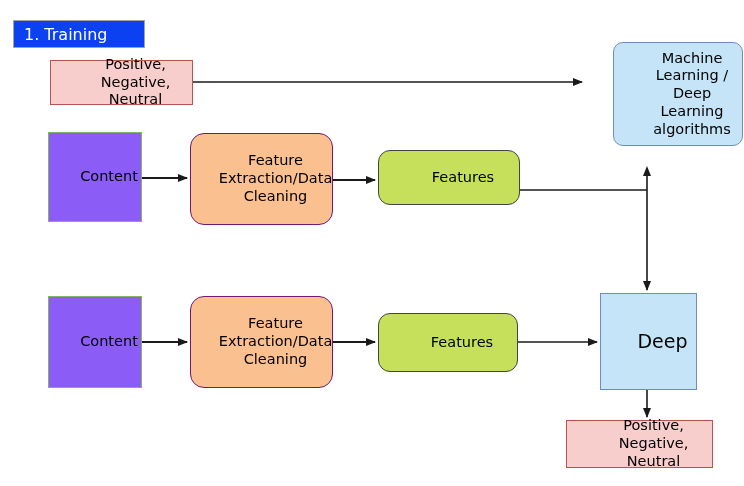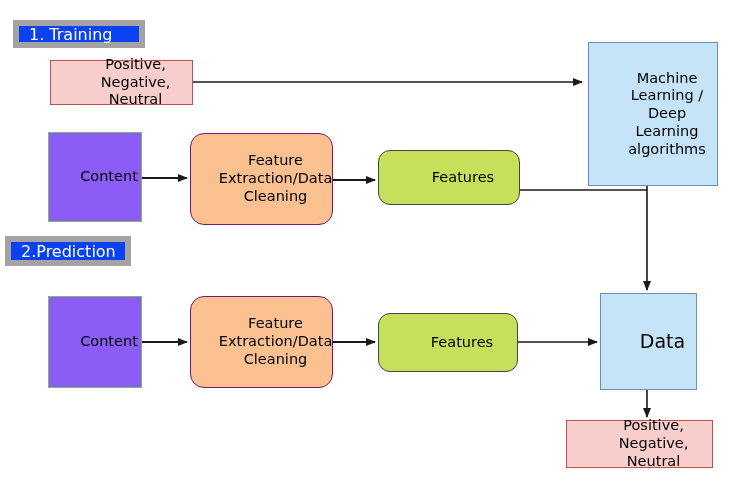--- a/index.html
+++ b/index.html
@@ -36,21 +36,21 @@
     padding-left: 28px;
   }
   .badge {
     position: absolute;
     box-sizing: border-box;
     display: flex;
     align-items: center;
     justify-content: flex-start;
     color: #ffffff;
     background: #0b41f0;
-    border: 6px solid #a3a3a3;
+    border: 1px solid #a3a3a3;
     padding-left: 10px;
   }
   .sec-training { left: 13px;  top: 20px;  width: 132px; height: 28px; font-size: 16px; }
   .sec-prediction { left: 5px; top: 236px; width: 126px; height: 30px; font-size: 16px; }
 
   .box-pink {
     background: #f8cecc;
     border: 1px solid #b85450;
   }
   .box-green {
@@ -70,21 +70,21 @@
   }
   .box-blue {
     background: #c5e4f7;
     border: 1px solid #6c8ebf;
   }
 
   .n-labels-top   { left: 50px;  top: 60px;  width: 143px; height: 45px;  font-size: 14.5px; }
   .n-content-top  { left: 48px;  top: 132px; width: 94px;  height: 90px;  font-size: 14.5px; }
   .n-fe-top       { left: 190px; top: 133px; width: 143px; height: 92px;  font-size: 14.5px; }
   .n-features-top { left: 378px; top: 150px; width: 142px; height: 55px;  font-size: 14.5px; }
-  .n-ml           { left: 588px; top: 42px;  width: 130px; height: 144px; font-size: 14.5px; }
+  .n-ml           { left: 613px; top: 42px;  width: 130px; height: 104px; font-size: 14.5px; border-radius: 10px; }
 
   .n-content-bot  { left: 48px;  top: 296px; width: 94px;  height: 92px;  font-size: 14.5px; }
   .n-fe-bot       { left: 190px; top: 296px; width: 143px; height: 92px;  font-size: 14.5px; }
   .n-features-bot { left: 378px; top: 313px; width: 140px; height: 59px;  font-size: 14.5px; }
   .n-model        { left: 600px; top: 293px; width: 97px;  height: 97px;  font-size: 19px; }
   .n-labels-bot   { left: 566px; top: 420px; width: 147px; height: 48px;  font-size: 14.5px; }
 </style>
 </head>
 <body>
 
@@ -117,21 +117,20 @@
       <path d="M333,342 L375,342" stroke-width="2" marker-end="url(#ah)"></path>
 
       <path d="M518,342 L597,342" marker-end="url(#ah)"></path>
 
       <path d="M647,390 L647,417" marker-end="url(#ah)"></path>
     </g>
   </svg>
 
   <div class="badge sec-training">1. Training</div>
 
-  <div class="badge sec-prediction">2.Prediction</div>
 
   <div class="node box-pink n-labels-top">Positive, Negative,
 Neutral</div>
 
   <div class="node box-green n-content-top">Content</div>
 
   <div class="node box-orange n-fe-top">Feature
 Extraction/Data
 Cleaning</div>
 
@@ -143,18 +142,18 @@
 algorithms</div>
 
   <div class="node box-green n-content-bot">Content</div>
 
   <div class="node box-orange n-fe-bot">Feature
 Extraction/Data
 Cleaning</div>
 
   <div class="node box-lime n-features-bot">Features</div>
 
-  <div class="node box-blue n-model">Data</div>
+  <div class="node box-blue n-model">Deep</div>
 
   <div class="node box-pink n-labels-bot">Positive, Negative,
 Neutral</div>
 
 </div>
 
 </body></html>

